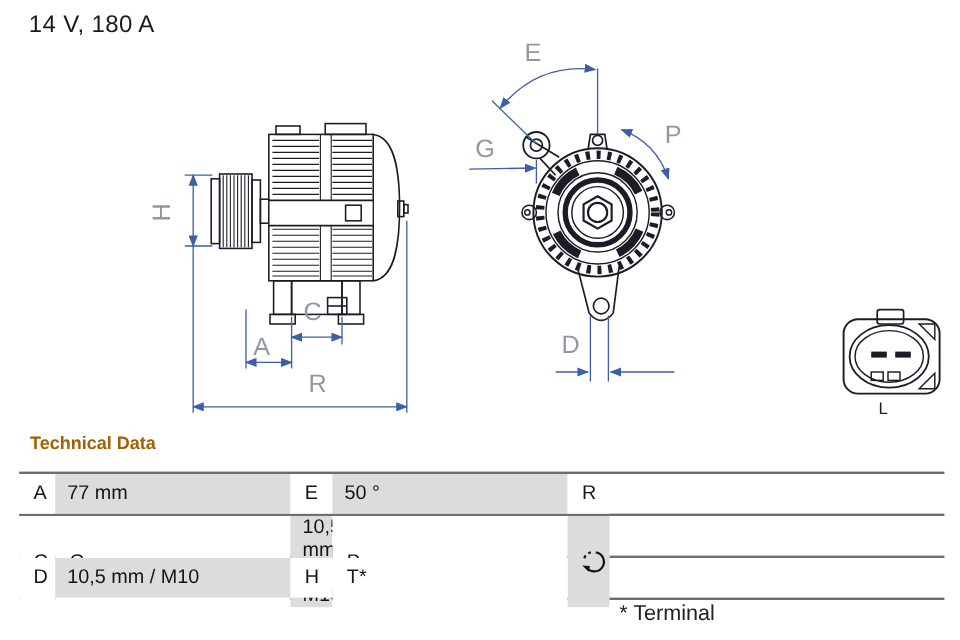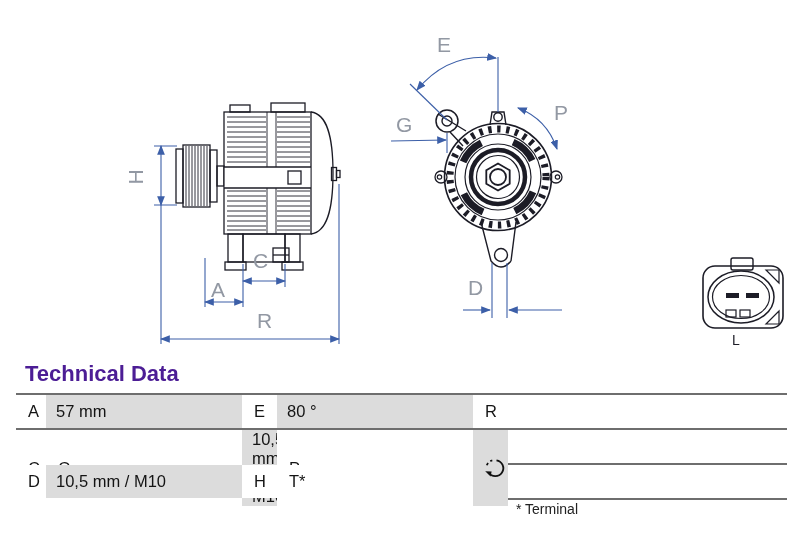--- a/index.html
+++ b/index.html
@@ -15,43 +15,44 @@
   .dim-label{
     position:absolute;font-size:21px;color:#9298a3;font-weight:400;line-height:1;
     letter-spacing:1px;
   }
   .dim-label.rot{transform:rotate(-90deg);}
   .conn-label{
     position:absolute;font-size:14px;color:#1c1c26;font-weight:400;line-height:1;
   }
   
   .tech-heading{
-    position:absolute;left:25px;top:361px;font-size:22px;font-weight:bold;color:#4c1d95;
+    position:absolute;left:25px;top:361px;font-size:15px;font-weight:bold;color:#a16207;
   }
   .tech-table{
     position:absolute;left:16px;top:393px;width:771px;
   }
   .t-row{
     display:grid;grid-template-columns:30px 196px 35px 196px 35px 279px;
     height:35px;border-top:2px solid #6e6e6e;box-sizing:border-box;
   }
   .t-row.last{border-bottom:2px solid #6e6e6e;height:37px;}
   .t-cell{display:flex;align-items:center;font-size:16.5px;}
   .t-key{background:#ffffff;padding-left:12px;color:#141414;}
   .t-val{background:#dcdcdc;padding-left:10px;color:#141414;}
   .footnote{
-    position:absolute;left:516px;top:501px;font-size:14px;color:#222;
+    position:absolute;left:516px;top:501px;font-size:18px;color:#222;
   }
   .rot-icon{display:block;}
 </style>
 </head>
 <body>
 
 <div class="canvas">
 
+  <div class="title">14 V, 180 A</div>
 
   <svg class="draw-svg" width="800" height="533" viewBox="0 0 800 533" fill="none">
     <defs>
       <marker id="ab" markerWidth="9" markerHeight="7" refX="8" refY="3.5" orient="auto-start-reverse">
         <path d="M0 0 L9 3.5 L0 7 Z" fill="#3c5fa8"></path>
       </marker>
     </defs>
 
     <g stroke="#1c1c26" stroke-width="1.3">
 
@@ -173,23 +174,23 @@
   <span class="dim-label" style="left:396px;top:114px;">G</span>
   <span class="dim-label" style="left:554px;top:102px;">P</span>
   <span class="dim-label" style="left:468px;top:277px;">D</span>
   <span class="conn-label" style="left:732px;top:333px;">L</span>
 
   <div class="tech-heading">Technical Data</div>
 
   <div class="tech-table">
     <div class="t-row">
       <div class="t-cell t-key">A</div>
-      <div class="t-cell t-val">57 mm</div>
+      <div class="t-cell t-val">77 mm</div>
       <div class="t-cell t-key">E</div>
-      <div class="t-cell t-val">80 °</div>
+      <div class="t-cell t-val">50 °</div>
       <div class="t-cell t-key">R</div>
     </div>
     <div class="t-row">
       <div class="t-cell t-key">C</div>
       <div class="t-cell t-key">G</div>
       <div class="t-cell t-val">10,5 mm / M10</div>
       <div class="t-cell t-key">P</div>
       <div class="t-cell t-val">
         <svg class="rot-icon" width="24" height="24" viewBox="0 0 24 24" fill="none">
           <path d="M13.5 4.3 A8 8 0 1 1 5.6 16.6" stroke="#111" stroke-width="1.8"></path>

